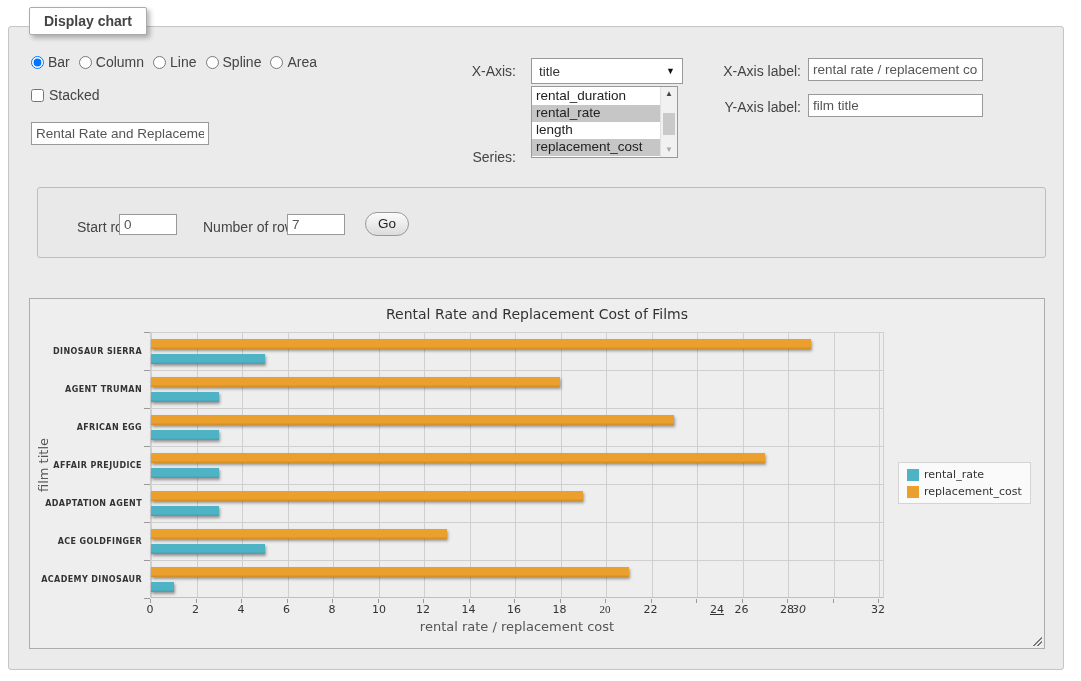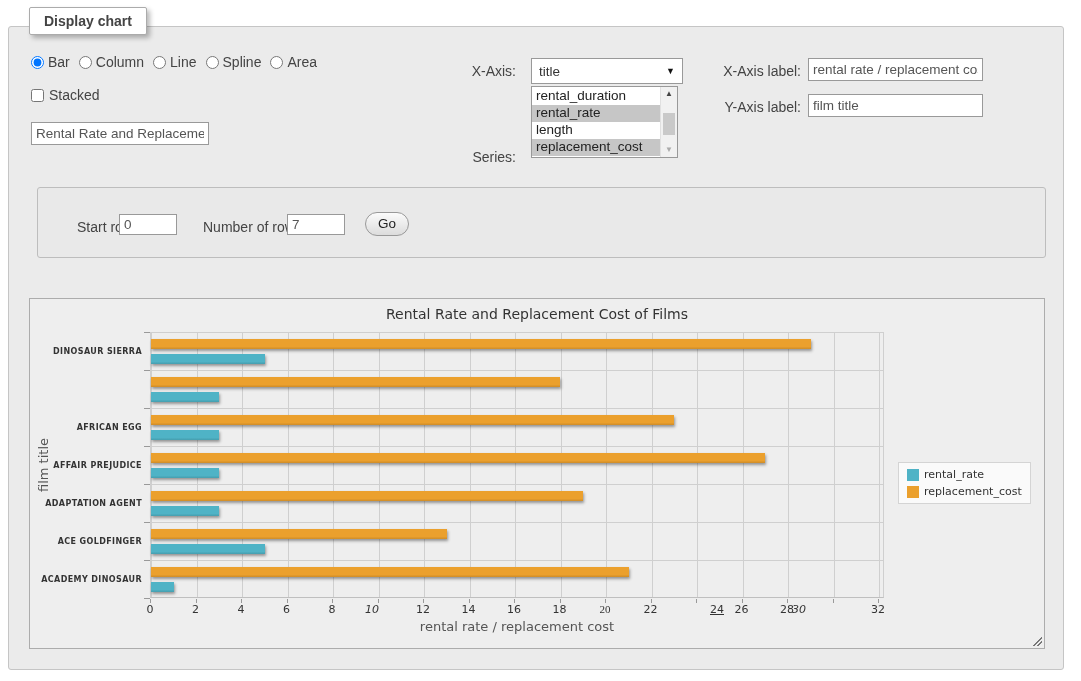--- a/index.html
+++ b/index.html
@@ -180,20 +180,21 @@
     <span class="lab lab-num">Number of rows:</span>
     <input class="txt inp-num" value="7" style="">
     <button class="go-btn">Go</button>
   </div>
 
   <div class="chartbox">
     <div class="chart-title">Rental Rate and Replacement Cost of Films</div>
     <div class="yaxis-title">film title</div>
     <div class="cat-labels" id="cat-labels">
         <div class="cat-label" style="top: 0px;">DINOSAUR SIERRA</div>
+        <div class="cat-label" style="top: 38px;">AGENT TRUMAN</div>
         <div class="cat-label" style="top: 76px;">AFRICAN EGG</div>
         <div class="cat-label" style="top: 114px;">AFFAIR PREJUDICE</div>
         <div class="cat-label" style="top: 152px;">ADAPTATION AGENT</div>
         <div class="cat-label" style="top: 190px;">ACE GOLDFINGER</div>
         <div class="cat-label" style="top: 228px;">ACADEMY DINOSAUR</div>
       </div>
     <div class="plot" id="plot">
         <div class="gridline" style="left: 0px;"></div>
         <div class="gridline" style="left: 45.5px;"></div>
         <div class="gridline" style="left: 91px;"></div>
@@ -245,21 +246,21 @@
         <div class="xtick-label" style="left: 105px;">0</div>
         <div class="xtick" style="left: 165.5px;"></div>
         <div class="xtick-label" style="left: 150.5px;">2</div>
         <div class="xtick" style="left: 211px;"></div>
         <div class="xtick-label" style="left: 196px;">4</div>
         <div class="xtick" style="left: 256.5px;"></div>
         <div class="xtick-label" style="left: 241.5px;">6</div>
         <div class="xtick" style="left: 302px;"></div>
         <div class="xtick-label" style="left: 287px;">8</div>
         <div class="xtick" style="left: 347.5px;"></div>
-        <div class="xtick-label" style="left: 327px; font-style: italic;">10</div>
+        <div class="xtick-label" style="left: 334px;">10</div>
         <div class="xtick" style="left: 393px;"></div>
         <div class="xtick-label" style="left: 378px;">12</div>
         <div class="xtick" style="left: 438.5px;"></div>
         <div class="xtick-label" style="left: 423.5px;">14</div>
         <div class="xtick" style="left: 484px;"></div>
         <div class="xtick-label" style="left: 469px;">16</div>
         <div class="xtick" style="left: 529.5px;"></div>
         <div class="xtick-label" style="left: 514.5px;">18</div>
         <div class="xtick" style="left: 575px;"></div>
         <div class="xtick-label" style="left: 560px; font-family: Liberation Serif, serif;">20</div>

